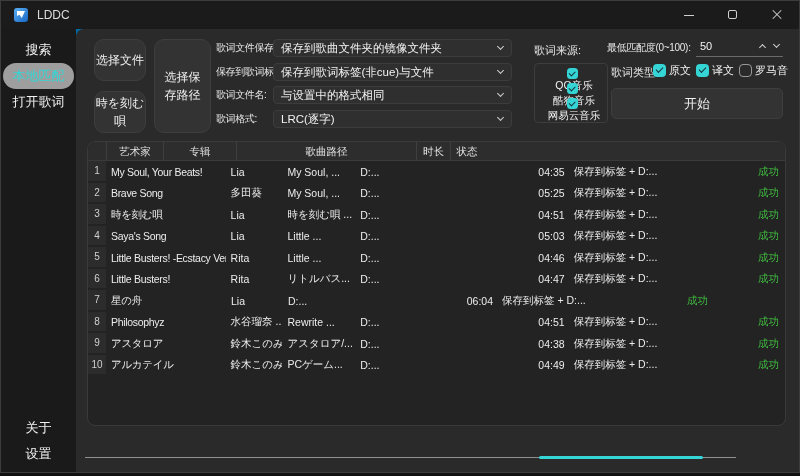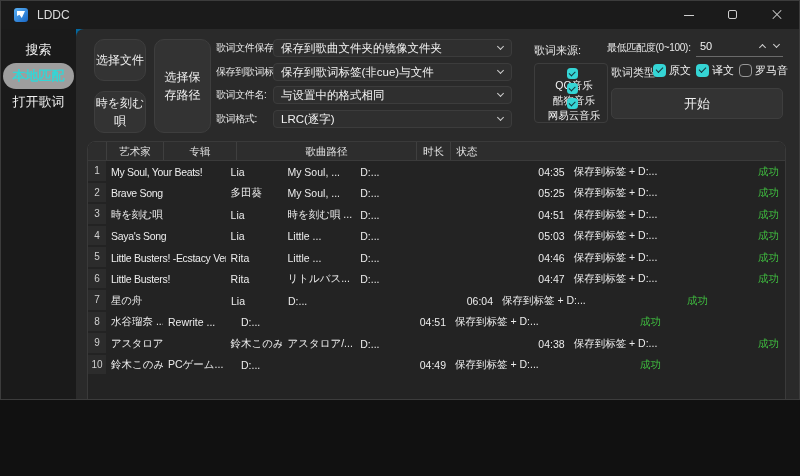--- a/index.html
+++ b/index.html
@@ -1,18 +1,18 @@
 <!DOCTYPE html>
 <html style="--accent: #35d5d5; --success: #3fbb3f; --pill: #9e9e9e;"><head>
 <meta charset="utf-8">
 <style>
   * { margin:0; padding:0; box-sizing:border-box; }
   html,body { width:800px; height:476px; background:#111; overflow:hidden;
               font-family:"Liberation Sans","DejaVu Sans",sans-serif; }
-  .window { position:relative; width:800px; height:400px; background:#0369a1;
+  .window { position:relative; width:800px; height:473px; background:#0369a1;
             border:1px solid #3c3c3c; overflow:hidden; color:#f0f0f0; }
 
   
   .titlebar { position:absolute; left:0; top:0; width:100%; height:28px; background:#1b1b1b; }
   .app-icon { position:absolute; left:13px; top:7px; width:14px; height:14px; border-radius:3px;
               background:linear-gradient(135deg,#5ab1f5 0%,#1766c5 100%); }
   .app-icon::after { content:''; position:absolute; left:3px; top:3px; width:8px; height:7px;
               background:#fff; clip-path:polygon(0 0,100% 0,60% 100%,30% 55%,0 70%); }
   .app-title { position:absolute; left:36px; top:0; line-height:28px; font-size:12px; color:#dcdcdc; }
   .win-controls { position:absolute; right:0; top:0; height:28px; display:flex; }
@@ -23,21 +23,21 @@
   .glyph-close span { position:absolute; left:16px; top:13px; width:12px; height:1px; background:#cfcfcf; }
   .glyph-close span:first-child { transform:rotate(45deg); }
   .glyph-close span:last-child  { transform:rotate(-45deg); }
 
   
   .sidebar { position:absolute; left:0; top:28px; width:75px; height:448px; background:#1a1a1a; }
   .nav { position:absolute; left:0; top:8px; width:75px; }
   .nav.bottom { top:auto; bottom:10px; }
   .nav-item { width:71px; margin:0 2px; height:26px; line-height:26px; text-align:center;
               border-radius:13px; font-size:13px; color:#f2f2f2; }
-  .nav-item.active { background:var(--pill); color:var(--accent); font-weight:bold; }
+  .nav-item.active { background:var(--pill); color:var(--accent); font-weight:normal; }
 
   
   .main { position:absolute; left:75px; top:28px; width:725px; height:448px;
           background:#2a2a2a; border-top-left-radius:8px; }
 
   .btn { position:absolute; background:#333333; border:1px solid #3e3e3e; border-radius:10px;
          color:#f0f0f0; font-size:12px; display:flex; align-items:center; justify-content:center;
          text-align:center; line-height:1.5; }
   .btn-file   { left:18px; top:10px;  width:52px; height:42px; }
   .btn-folder { left:18px; top:62px;  width:52px; height:42px; }
@@ -305,39 +305,41 @@
             <div class="td num c0">7</div>
             <div class="td pad song c1">星の舟</div>
             <div class="td pad c2">Lia</div>
             <div class="td pad c4">D:...</div>
             <div class="td dur c5">06:04</div>
             <div class="td pad c6">保存到标签 + D:...</div>
             <div class="td ok c7">成功</div>
           </div>
           <div class="trow">
             <div class="td num c0">8</div>
+            <div class="td pad song c1">Philosophyz</div>
             <div class="td pad c2">水谷瑠奈 ...</div>
             <div class="td pad c3">Rewrite ...</div>
             <div class="td pad c4">D:...</div>
             <div class="td dur c5">04:51</div>
             <div class="td pad c6">保存到标签 + D:...</div>
             <div class="td ok c7">成功</div>
           </div>
           <div class="trow">
             <div class="td num c0">9</div>
             <div class="td pad song c1">アスタロア</div>
             <div class="td pad c2">鈴木このみ</div>
             <div class="td pad c3">アスタロア/...</div>
             <div class="td pad c4">D:...</div>
             <div class="td dur c5">04:38</div>
             <div class="td pad c6">保存到标签 + D:...</div>
             <div class="td ok c7">成功</div>
           </div>
           <div class="trow">
             <div class="td num c0">10</div>
+            <div class="td pad song c1">アルカテイル</div>
             <div class="td pad c2">鈴木このみ</div>
             <div class="td pad c3">PCゲーム...</div>
             <div class="td pad c4">D:...</div>
             <div class="td dur c5">04:49</div>
             <div class="td pad c6">保存到标签 + D:...</div>
             <div class="td ok c7">成功</div>
           </div>
         </div>
     </div>
 

